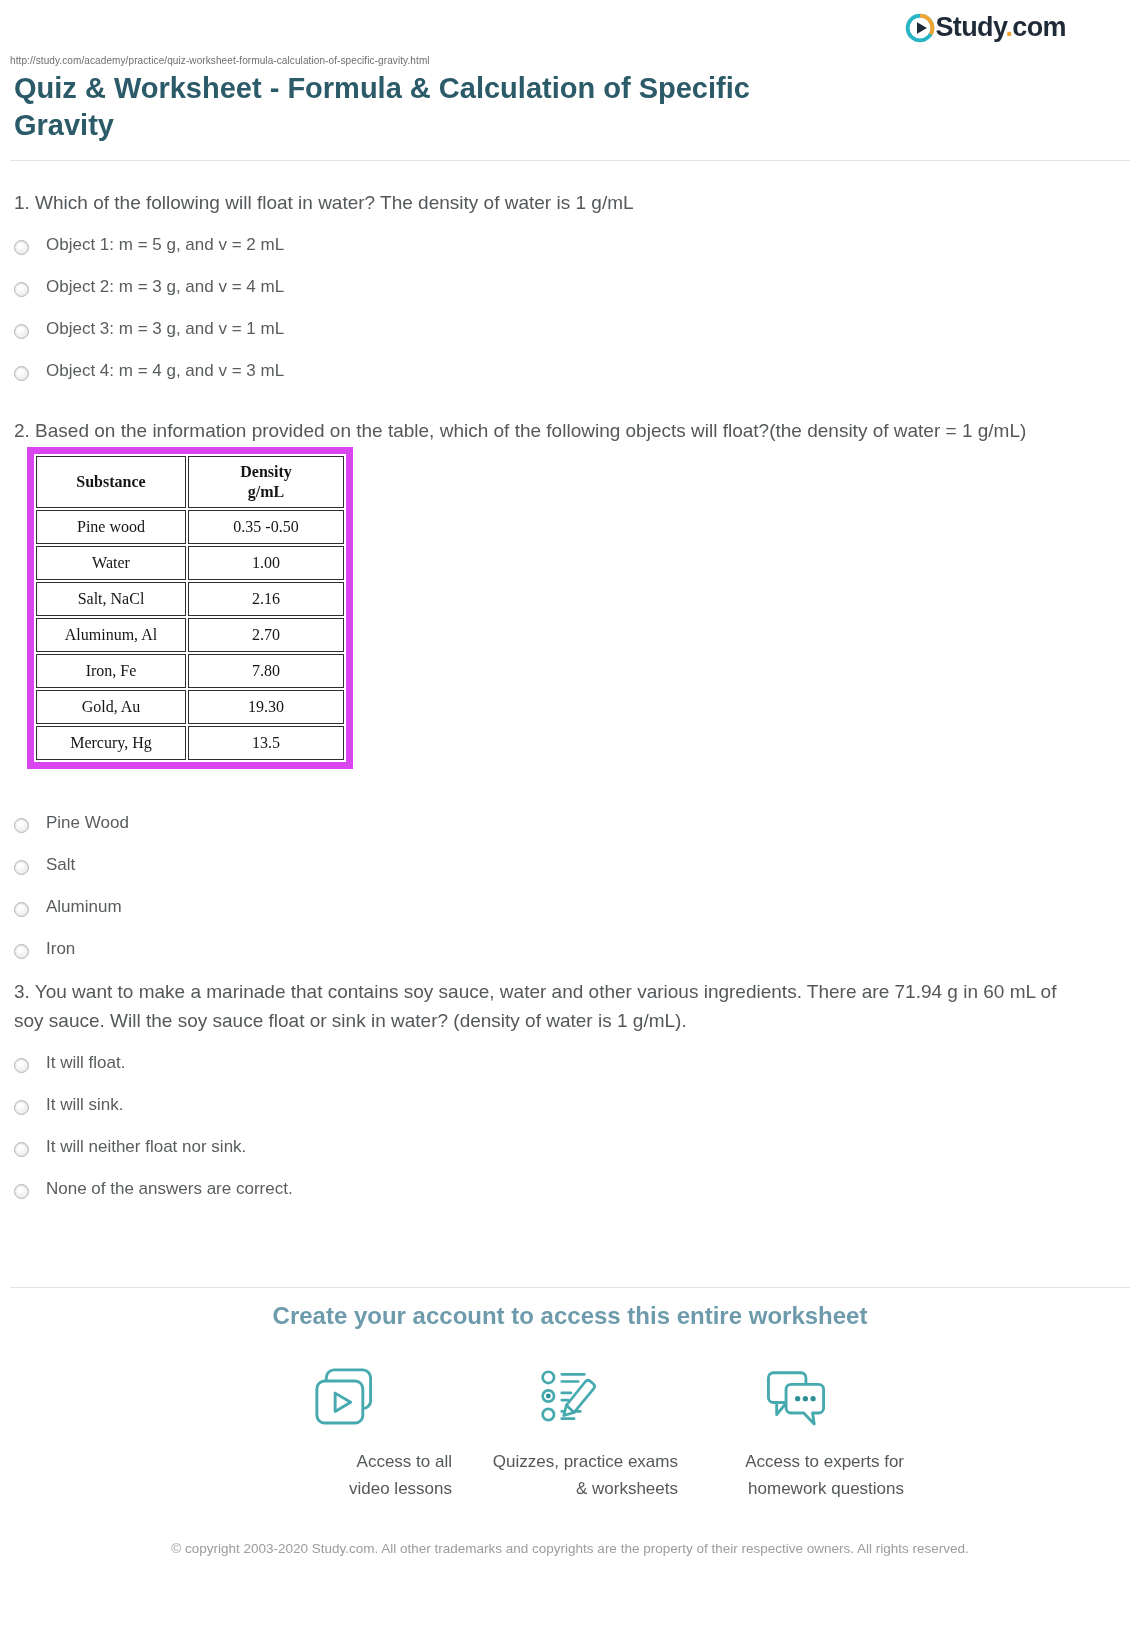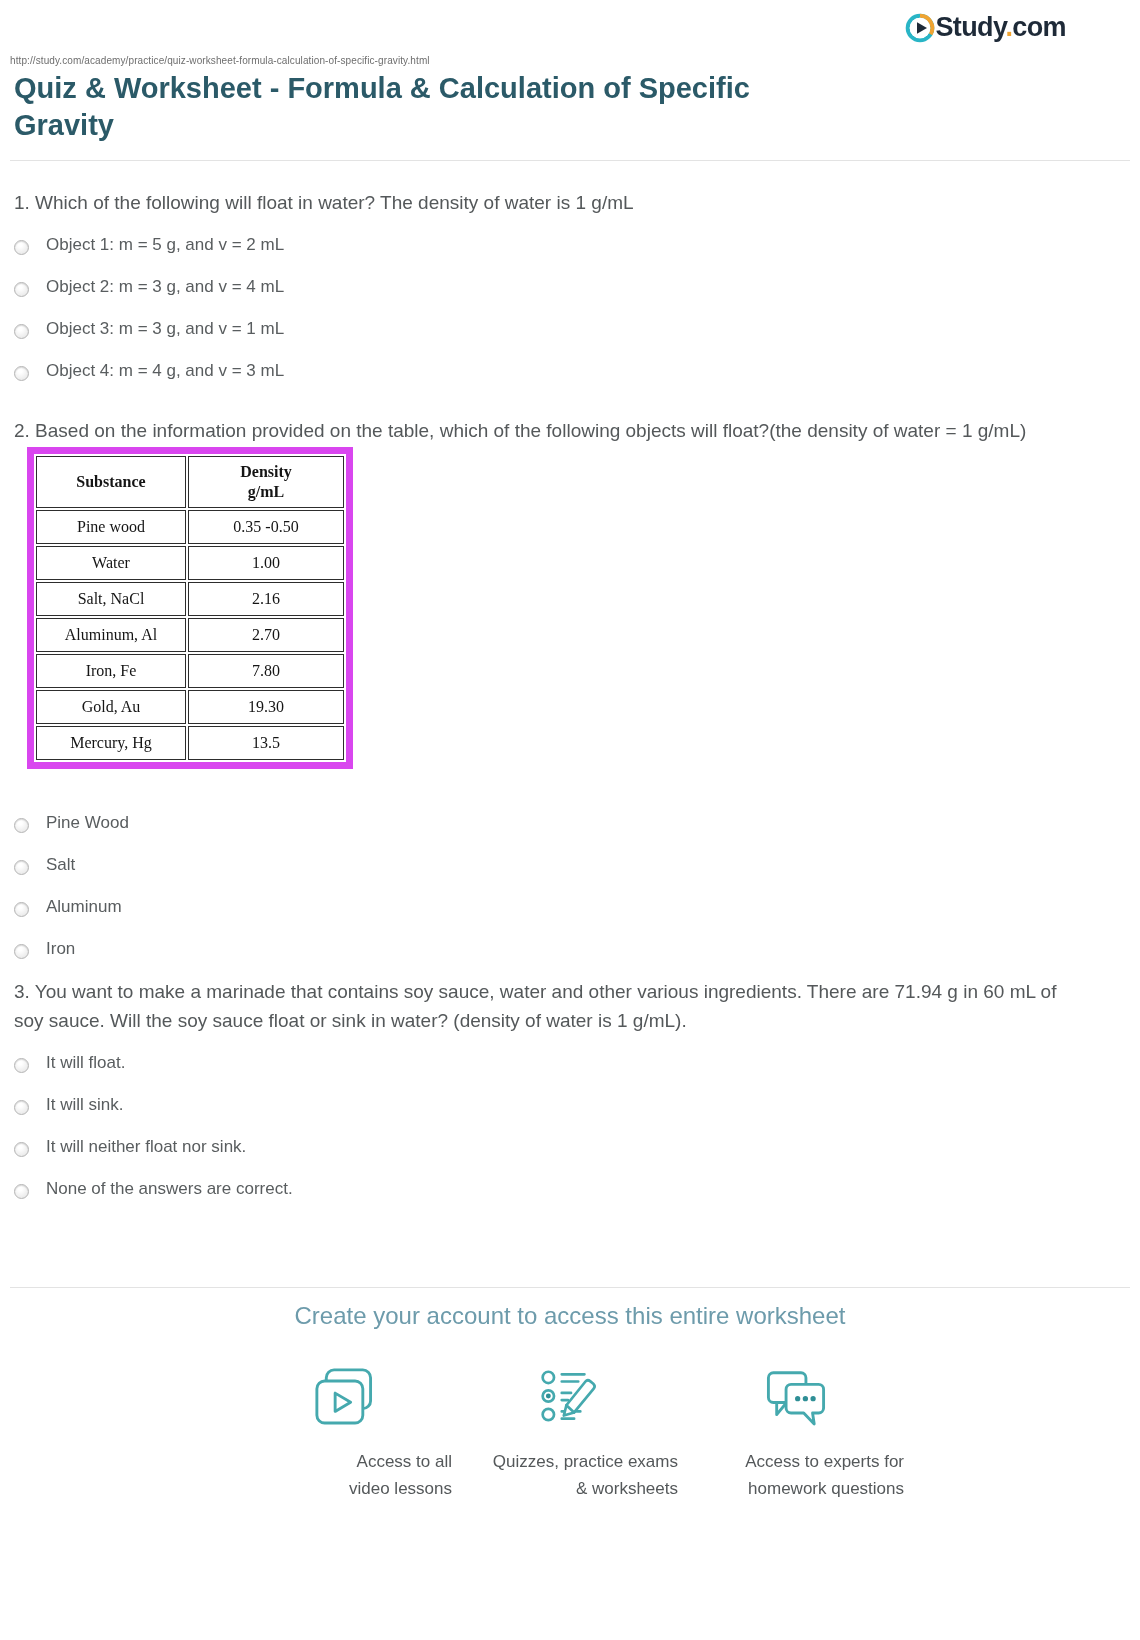--- a/index.html
+++ b/index.html
@@ -52,21 +52,21 @@
   }
   table.data-table th { font-weight:700; height:52px; line-height:20px; }
   table.data-table td { height:34px; }
   .col-substance { width:150px; }
   .col-density  { width:156px; }
   .q2-options { margin-top:40px; }
 
   
   .cta { text-align:center; }
   .cta .divider2 { border:none; border-top:1px solid #e3e3e3; margin:88px 10px 0 10px; }
-  .cta-title { margin-top:14px; font-size:24px; font-weight:400; color:#6d9bab; }
+  .cta-title { margin-top:14px; font-size:24px; font-weight:700; color:#6d9bab; }
   .cta-sub { margin-top:10px; font-size:16px; color:#55585a; }
   .features { display:flex; justify-content:center; align-items:flex-start; gap:10px; margin-top:24px;text-align:right; }
   .feature { width:216px; }
   .icon-box { height:86px; display:flex; align-items:center; justify-content:center; }
   .feature-label { margin-top:8px; font-size:17px; line-height:27px; color:#54585a; }
   .copyright { margin:34px auto 0 auto; max-width:800px; font-size:13.5px; line-height:25px; color:#9c9c9c; }
 
   .icon-stroke { stroke:#45a9ae; stroke-width:2.6; fill:none; stroke-linecap:round; stroke-linejoin:round; }
   .icon-fill-white { fill:#ffffff; }
   .icon-dot { fill:#2f8f96; stroke:none; }
@@ -251,15 +251,16 @@
           </svg>
         </div>
         <div class="feature-label">
           <div>Access to experts for</div>
           <div>homework questions</div>
         </div>
       </div>
 
     </div>
 
+    <div class="copyright">© copyright 2003-2020 Study.com. All other trademarks and copyrights are the property of their respective owners. All rights reserved.</div>
   </div>
 
 </div>
 
 </body></html>

